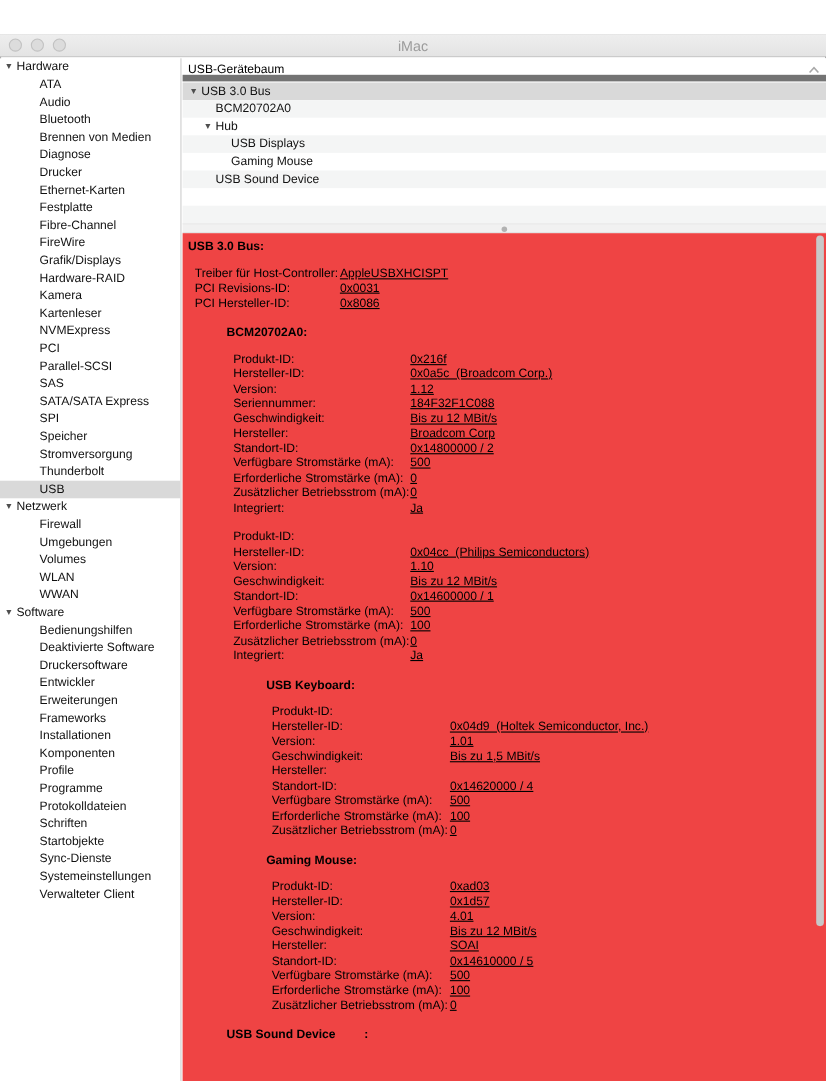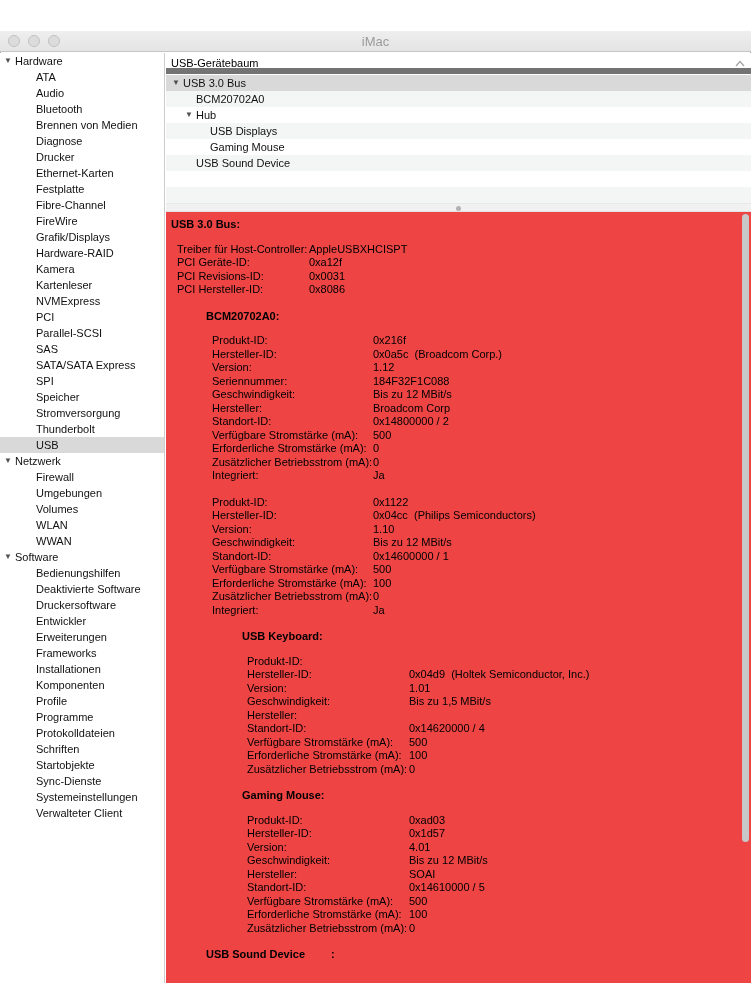--- a/index.html
+++ b/index.html
@@ -31,21 +31,21 @@
   .trow:nth-child(even){background:#f4f5f5;}
   .trow.selected{background:#d9d9d9;}
   .splitter{position:absolute;top:150px;left:0;right:0;height:9px;background:#f1f1f1;border-top:1px solid #e8e8e8;border-bottom:1px solid #e2e2e2;}
   .dot{position:absolute;left:50%;top:2px;width:5px;height:5px;margin-left:-3px;border-radius:50%;background:#b2b2b2;}
   
   .details{position:absolute;top:159px;left:0;right:0;bottom:0;overflow:hidden;background:#ef4444;padding-top:6px;font-size:11px;color:#000;}
   .dsection{margin-bottom:13px;}
   .dheader{font-weight:bold;line-height:13.5px;margin-bottom:11px;white-space:pre;}
   .drow{display:flex;line-height:13.5px;}
   .dlabel{flex:0 0 auto;white-space:pre;}
-  .dval{flex:1 1 auto;white-space:pre;}
+  .dval{flex:1 1 auto;white-space:pre;text-decoration:underline;}
   .lvl0 .dheader{padding-left:5px;}  .lvl0 .drow{padding-left:11px;} .lvl0 .dlabel{width:132px;}
   .lvl1 .dheader{padding-left:40px;} .lvl1 .drow{padding-left:46px;} .lvl1 .dlabel{width:161px;}
   .lvl2 .dheader{padding-left:76px;} .lvl2 .drow{padding-left:81px;} .lvl2 .dlabel{width:162px;}
   .gapcolon{margin-left:26px;font-weight:bold;}
   .vscroll{position:absolute;top:2px;right:2px;width:7px;bottom:2px;}
   .vthumb{position:absolute;top:0;left:0;width:7px;height:628px;background:#c8c8c8;border-radius:3.5px;}
   
   .statusbar{position:absolute;left:0;right:0;bottom:0;height:21px;border-top:1px solid #bdbdbd;background:linear-gradient(#ededed,#e3e3e3);display:flex;align-items:flex-start;font-size:12px;color:#2e2e2e;padding-left:8px;gap:24px;}
   .crumb-sep{color:#8a8a8a;margin:0 6px 0 7px;font-size:12px;}
   .crumb{white-space:nowrap;}
@@ -136,24 +136,20 @@
     </div>
     <div class="details" id="details">
       <div id="detail-sections">
           <div class="dsection lvl0">
             <div class="dheader"><span>USB 3.0 Bus:</span></div>
             <div class="drow">
               <span class="dlabel">Treiber für Host-Controller:</span>
               <span class="dval">AppleUSBXHCISPT</span>
             </div>
             <div class="drow">
-              <span class="dlabel">PCI Geräte-ID:</span>
-              <span class="dval">0xa12f</span>
-            </div>
-            <div class="drow">
               <span class="dlabel">PCI Revisions-ID:</span>
               <span class="dval">0x0031</span>
             </div>
             <div class="drow">
               <span class="dlabel">PCI Hersteller-ID:</span>
               <span class="dval">0x8086</span>
             </div>
           </div>
           <div class="dsection lvl1">
             <div class="dheader"><span>BCM20702A0:</span></div>
@@ -198,21 +194,20 @@
               <span class="dval">0</span>
             </div>
             <div class="drow">
               <span class="dlabel">Integriert:</span>
               <span class="dval">Ja</span>
             </div>
           </div>
           <div class="dsection lvl1">
             <div class="drow">
               <span class="dlabel">Produkt-ID:</span>
-              <span class="dval">0x1122</span>
             </div>
             <div class="drow">
               <span class="dlabel">Hersteller-ID:</span>
               <span class="dval">0x04cc  (Philips Semiconductors)</span>
             </div>
             <div class="drow">
               <span class="dlabel">Version:</span>
               <span class="dval">1.10</span>
             </div>
             <div class="drow">

